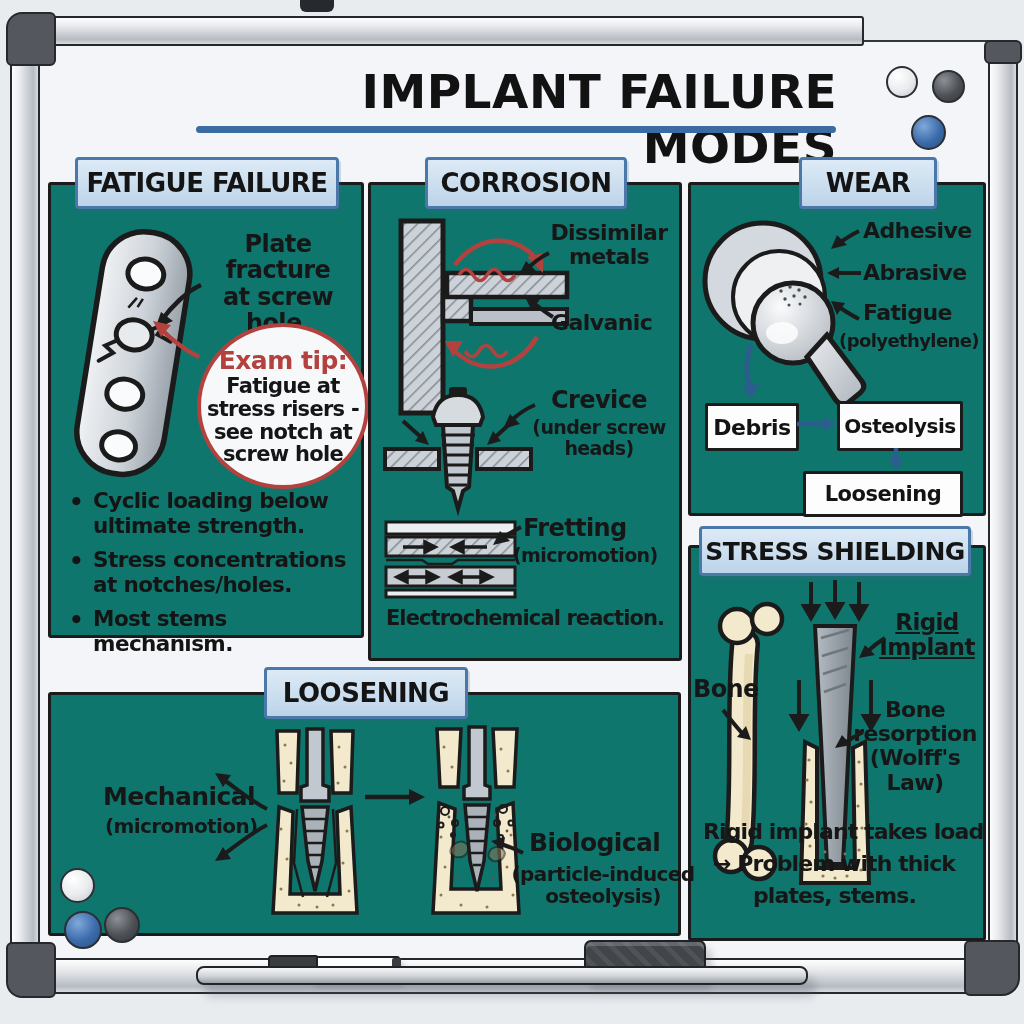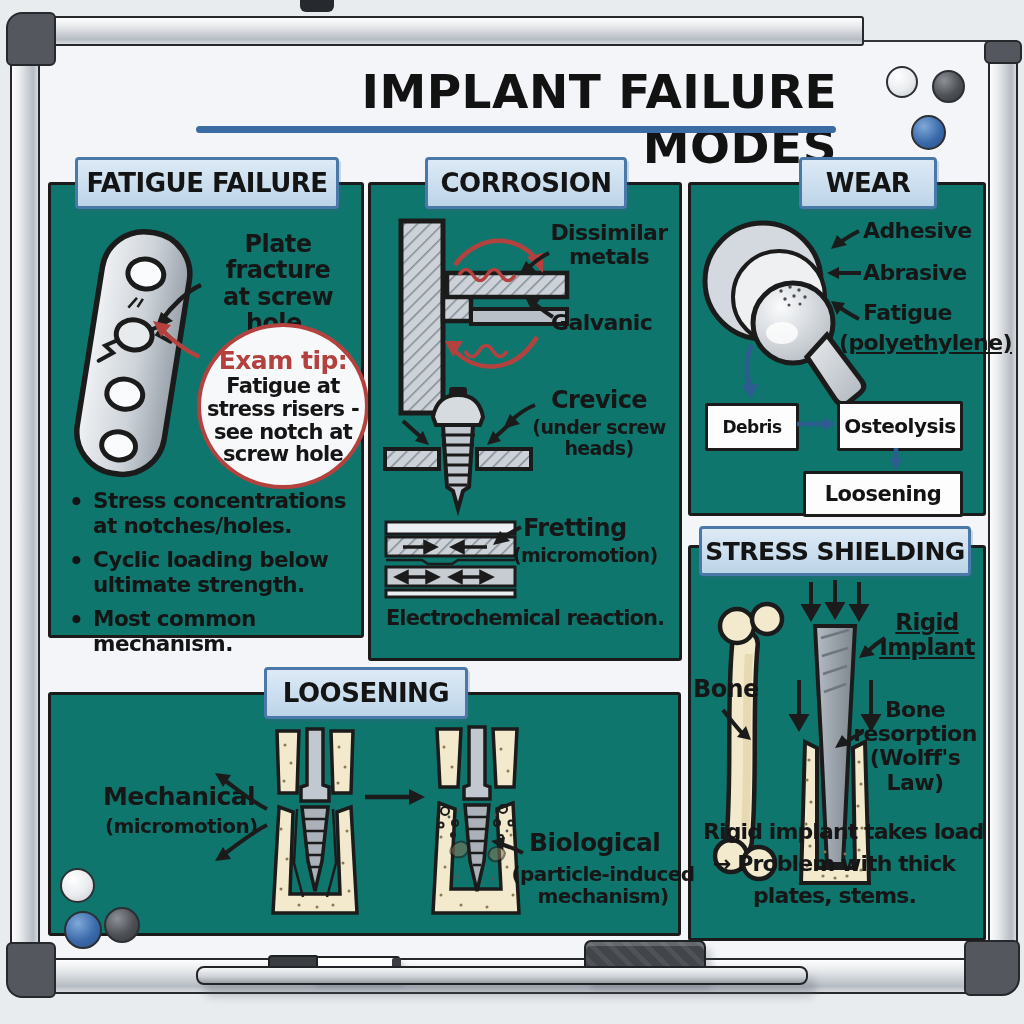--- a/index.html
+++ b/index.html
@@ -114,27 +114,27 @@
 see notch at
 screw hole</div>
     </div>
     <svg class="abs" style="left:98px;top:132px;" width="52" height="44">
       <path d="M50,40 C38,34 24,24 12,12" fill="none" stroke="#b3423f" stroke-width="4.5"></path>
       <polygon points="4,4 22,8 12,20" fill="#b3423f"></polygon>
     </svg>
 
     <div class="abs" style="left:12px;top:304px;width:290px;">
       <div class="bullet">
+          <span>Cyclic loading below ultimate strength.</span>
+        </div>
+      <div class="bullet">
           <span>Stress concentrations at notches/holes.</span>
         </div>
       <div class="bullet">
-          <span>Cyclic loading below ultimate strength.</span>
-        </div>
-      <div class="bullet">
-          <span>Most common mechanism.</span>
+          <span>Most stems mechanism.</span>
         </div>
     </div>
   </div>
 
   <div class="panel" style="left:368px;top:182px;width:308px;height:473px;">
     <div class="phead" style="left:54px;top:-28px;width:196px;height:46px;font-size:26px;">CORROSION</div>
 
     <svg class="abs" style="left:14px;top:32px;" width="185" height="200" viewBox="0 0 185 200">
       <defs>
           <pattern id="h1" width="9" height="9" patternUnits="userSpaceOnUse" patternTransform="rotate(45)">
@@ -265,27 +265,27 @@
     <div class="lbl" style="left:172px;top:76px;font-size:22px;">Abrasive</div>
     <svg class="abs" style="left:134px;top:80px;" width="38" height="16">
       <line x1="36" y1="8" x2="12" y2="8" stroke="#1b1b1b" stroke-width="4"></line>
       <polygon points="2,8 14,2 14,14" fill="#1b1b1b"></polygon>
     </svg>
     <div class="lbl" style="left:172px;top:116px;font-size:22px;">Fatigue</div>
     <svg class="abs" style="left:134px;top:114px;" width="38" height="24">
       <path d="M34,20 C26,16 20,12 14,8" fill="none" stroke="#1b1b1b" stroke-width="4"></path>
       <polygon points="6,2 20,4 12,16" fill="#1b1b1b"></polygon>
     </svg>
-    <div class="lbl nw" style="left:148px;top:146px;width:140px;text-align:right;font-size:22px;text-decoration:underline;">(polyethylene)</div>
+    <div class="lbl nw" style="left:148px;top:146px;width:140px;text-align:right;font-size:18px;">(polyethylene)</div>
 
     <svg class="abs" style="left:46px;top:158px;" width="28" height="58">
       <path d="M14,2 C8,18 9,32 13,44" fill="none" stroke="#2d5c8f" stroke-width="5"></path>
       <polygon points="14,56 5,42 22,41" fill="#2d5c8f"></polygon>
     </svg>
-    <div class="flowbox" style="left:14px;top:218px;width:88px;height:42px;font-size:17px;">Debris</div>
+    <div class="flowbox" style="left:14px;top:218px;width:88px;height:42px;font-size:22px;">Debris</div>
     <svg class="abs" style="left:104px;top:230px;" width="42" height="18">
       <line x1="2" y1="9" x2="30" y2="9" stroke="#2d5c8f" stroke-width="4.5"></line>
       <polygon points="41,9 28,2 28,16" fill="#2d5c8f"></polygon>
     </svg>
     <div class="flowbox" style="left:146px;top:216px;width:120px;height:44px;font-size:20px;">Osteolysis</div>
     <svg class="abs" style="left:196px;top:262px;" width="18" height="24">
       <line x1="9" y1="1" x2="9" y2="13" stroke="#2d5c8f" stroke-width="4.5"></line>
       <polygon points="9,23 2,11 16,11" fill="#2d5c8f"></polygon>
     </svg>
     <div class="flowbox" style="left:112px;top:286px;width:154px;height:40px;font-size:21px;">Loosening</div>
@@ -457,21 +457,21 @@
           <circle cx="30" cy="84" r="1.4"></circle>
           <circle cx="66" cy="88" r="1.4"></circle>
         <circle cx="78" cy="104" r="1.4"></circle>
           <circle cx="28" cy="150" r="1.4"></circle>
           <circle cx="64" cy="152" r="1.4"></circle>
       </g>
     </svg>
 
     <div class="lbl" style="left:478px;top:134px;font-size:25px;">Biological</div>
     <div class="lbl ml" style="left:452px;top:168px;width:200px;font-size:20px;">(particle-induced
-mechanism)</div>
+osteolysis)</div>
     <svg class="abs" style="left:436px;top:140px;" width="38" height="24">
       <path d="M36,18 C28,14 20,11 14,9" fill="none" stroke="#1b1b1b" stroke-width="4"></path>
       <polygon points="4,6 18,2 16,15" fill="#1b1b1b"></polygon>
     </svg>
   </div>
 
   <div class="mag white" style="left:60px;top:868px;width:31px;height:31px;"></div>
   <div class="mag blue" style="left:64px;top:911px;width:34px;height:34px;"></div>
   <div class="mag dark" style="left:104px;top:907px;width:32px;height:32px;"></div>
 

